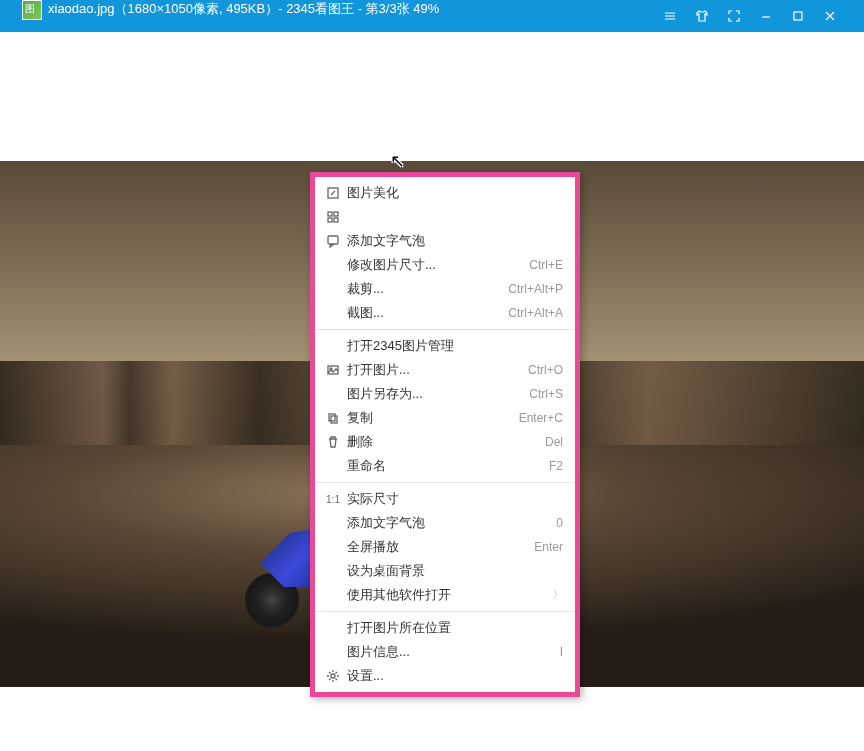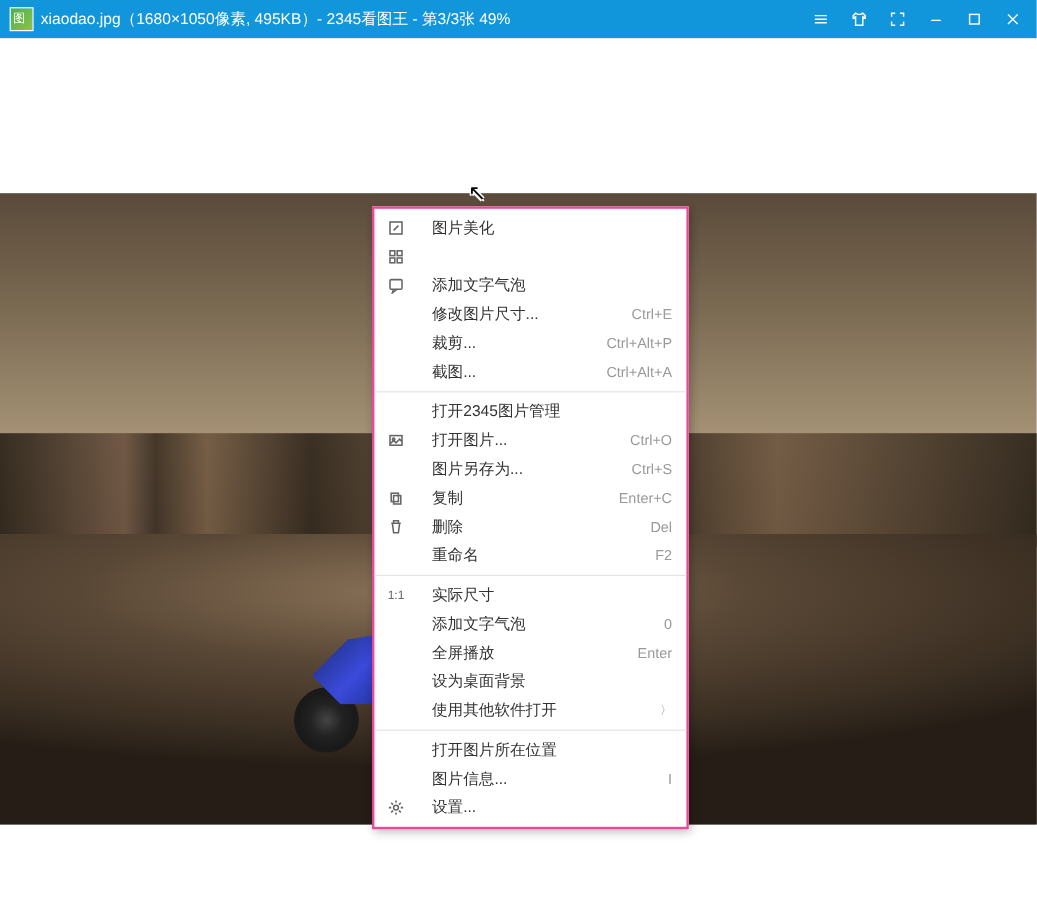--- a/index.html
+++ b/index.html
@@ -1,36 +1,36 @@
 <!DOCTYPE html>
 <html><head>
 <meta charset="utf-8">
 <style>
 body{margin:0;font-family:"Microsoft YaHei","Segoe UI",sans-serif;font-size:13px;background:#fff;overflow:hidden}
 .window{width:864px;height:751px;position:relative;background:#fff}
-.titlebar{height:32px;background:#1296db;display:flex;align-items:center;color:#fff;padding:0 4px}
+.titlebar{height:32px;background:#1296db;display:flex;align-items:flex-start;color:#fff;padding:0 18px}
 .app-icon{width:18px;height:18px;background:linear-gradient(135deg,#4caf50,#8bc34a);border:1px solid #fff;margin:0 6px 0 4px;position:relative}
 .app-icon::after{content:"图";position:absolute;font-size:10px;left:2px;top:1px;color:#fff}
 .title-text{flex:1;font-size:13px;white-space:nowrap;overflow:hidden}
 .title-controls{display:flex;align-items:center;gap:0}
 .tbtn{width:32px;height:32px;display:flex;align-items:center;justify-content:center;color:#fff;cursor:pointer}
 .tbtn svg{width:14px;height:14px;stroke:#fff;stroke-width:1.2;fill:none}
 .viewport{position:absolute;top:32px;left:0;right:0;bottom:0;background:#fff;display:flex;align-items:center;justify-content:center}
 .image-area{width:100%;height:526px;background:linear-gradient(180deg,#5a4a3a 0%,#7a6a52 18%,#a89578 40%,#6b5a48 60%,#4a3d30 80%,#2e251c 100%);position:relative;margin-top:65px}
 .image-area::before{content:"";position:absolute;left:0;right:0;top:38%;height:18%;background:linear-gradient(90deg,#2a2218 0%,#6b5240 12%,#3a2e22 15%,#705840 20%,#2e241a 30%,#7a6248 48%,#2a2016 60%,#6e5640 75%,#2a2218 100%);opacity:0.9}
 .image-area::after{content:"";position:absolute;left:0;right:0;top:54%;bottom:0;background:radial-gradient(ellipse 80% 60% at 40% 20%,#8a7258 0%,#5a4836 40%,#3a2e22 80%,#261e16 100%)}
 .bike{position:absolute;left:240px;bottom:60px;width:160px;height:130px;z-index:2}
 .bike-body{position:absolute;width:120px;height:60px;left:20px;top:30px;background:linear-gradient(135deg,#1a2a6b 0%,#3a4adb 40%,#2838ab 60%,#0a1a4b 100%);clip-path:polygon(0 60%,25% 10%,55% 0,85% 20%,100% 70%,70% 100%,20% 100%);border-radius:8px}
 .bike-wheel{position:absolute;width:48px;height:48px;border-radius:50%;background:radial-gradient(circle,#444 0%,#222 40%,#111 100%);border:3px solid #1a1a1a;bottom:0}
 .bike-wheel.front{right:-5px}
 .bike-wheel.rear{left:5px}
 .cursor{position:absolute;left:390px;top:150px;z-index:30;font-size:18px;color:#000;text-shadow:1px 1px 0 #fff,-1px -1px 0 #fff,1px -1px 0 #fff,-1px 1px 0 #fff}
-.ctx-menu{position:absolute;left:310px;top:172px;width:260px;background:#fff;border:2px solid #ec4899;box-shadow:2px 2px 8px rgba(0,0,0,0.3);z-index:20;padding:4px 0}
+.ctx-menu{position:absolute;left:310px;top:172px;width:260px;background:#fff;border:5px solid #ec4899;box-shadow:2px 2px 8px rgba(0,0,0,0.3);z-index:20;padding:4px 0}
 .mitem{display:flex;align-items:center;height:24px;padding:0 12px 0 8px;cursor:default;color:#333}
-.micon{width:20px;display:flex;justify-content:center;margin-right:20px}
+.micon{width:20px;display:flex;justify-content:center;margin-right:4px}
 .micon svg{width:14px;height:14px;stroke:#666;stroke-width:1.3;fill:none}
 .mtext{flex:1}
 .mshort{color:#999;font-size:12px}
 .msep{height:1px;background:#e4e4e4;margin:4px 0}
 .submenu-arrow{color:#888;font-size:10px}
 </style>
 </head>
 <body>
 
 <div class="window">

